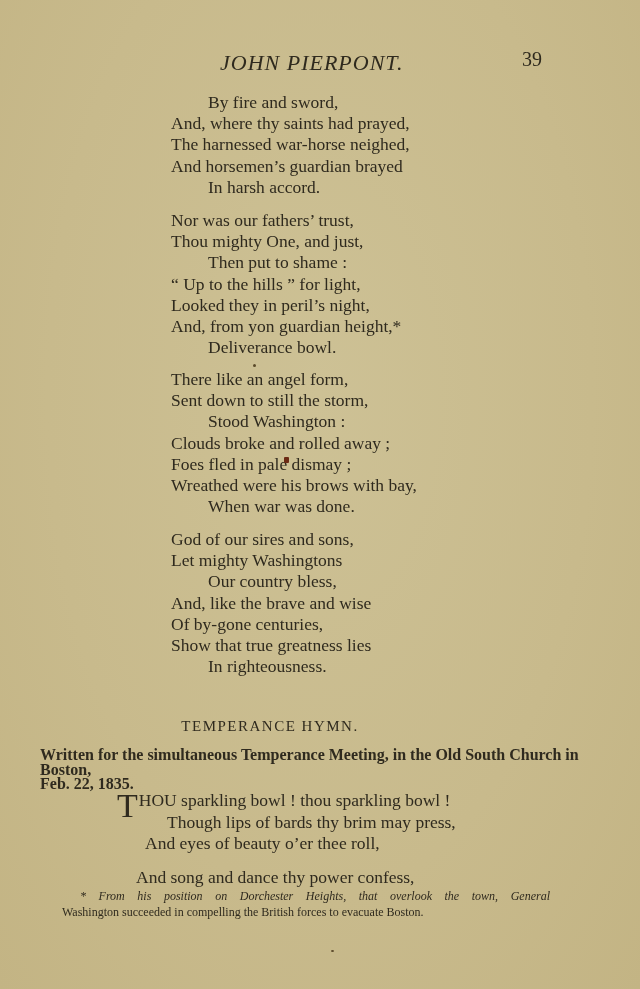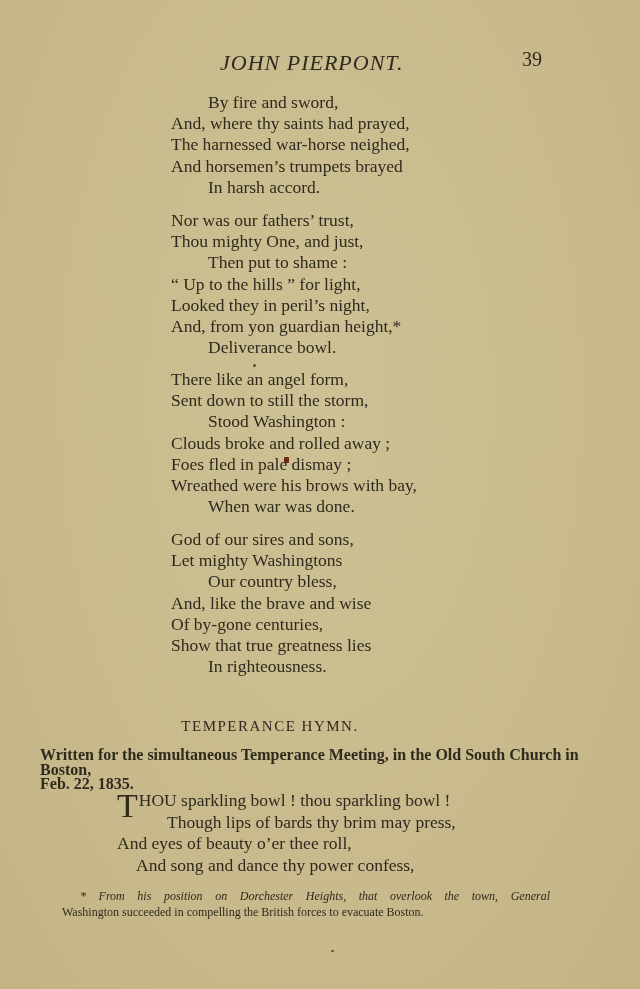--- a/index.html
+++ b/index.html
@@ -78,22 +78,22 @@
     .hymn .line { white-space: nowrap; position: relative; }
     .dropcap {
       font-size: 34px;
       line-height: 20px;
       vertical-align: top;
       position: relative;
       top: 6px;
       margin-right: 1px;
     }
     .hymn .l2 { padding-left: 50px; }
-    .hymn .l3 { padding-left: 0; }
-    .hymn .l4 { padding-left: 19px; }
+    .hymn .l3 { padding-left: 0; margin-left: 28px; }
+    .hymn .l4 { padding-left: 19px; margin-top: 12px; }
     .footnote {
       position: absolute;
       top: 888px;
       left: 62px;
       width: 488px;
       font-family: "Liberation Serif", serif;
       font-size: 12px;
       line-height: 16px;
       text-align: justify;
     }
@@ -110,21 +110,21 @@
 
 <div class="page">
 
   <div class="running-head">JOHN PIERPONT.</div>
   <div class="page-number">39</div>
 
   <div class="verse" style="top:92px;">
     <div class="line indent">By fire and sword,</div>
     <div class="line">And, where thy saints had prayed,</div>
     <div class="line">The harnessed war-horse neighed,</div>
-    <div class="line">And horsemen’s trumpets brayed</div>
+    <div class="line">And horsemen’s guardian brayed</div>
     <div class="line indent">In harsh accord.</div>
   </div>
 
   <div class="verse" style="top:210px;">
     <div class="line">Nor was our fathers’ trust,</div>
     <div class="line">Thou mighty One, and just,</div>
     <div class="line indent">Then put to shame :</div>
     <div class="line">“ Up to the hills ” for light,</div>
     <div class="line">Looked they in peril’s night,</div>
     <div class="line">And, from yon guardian height,*</div>

